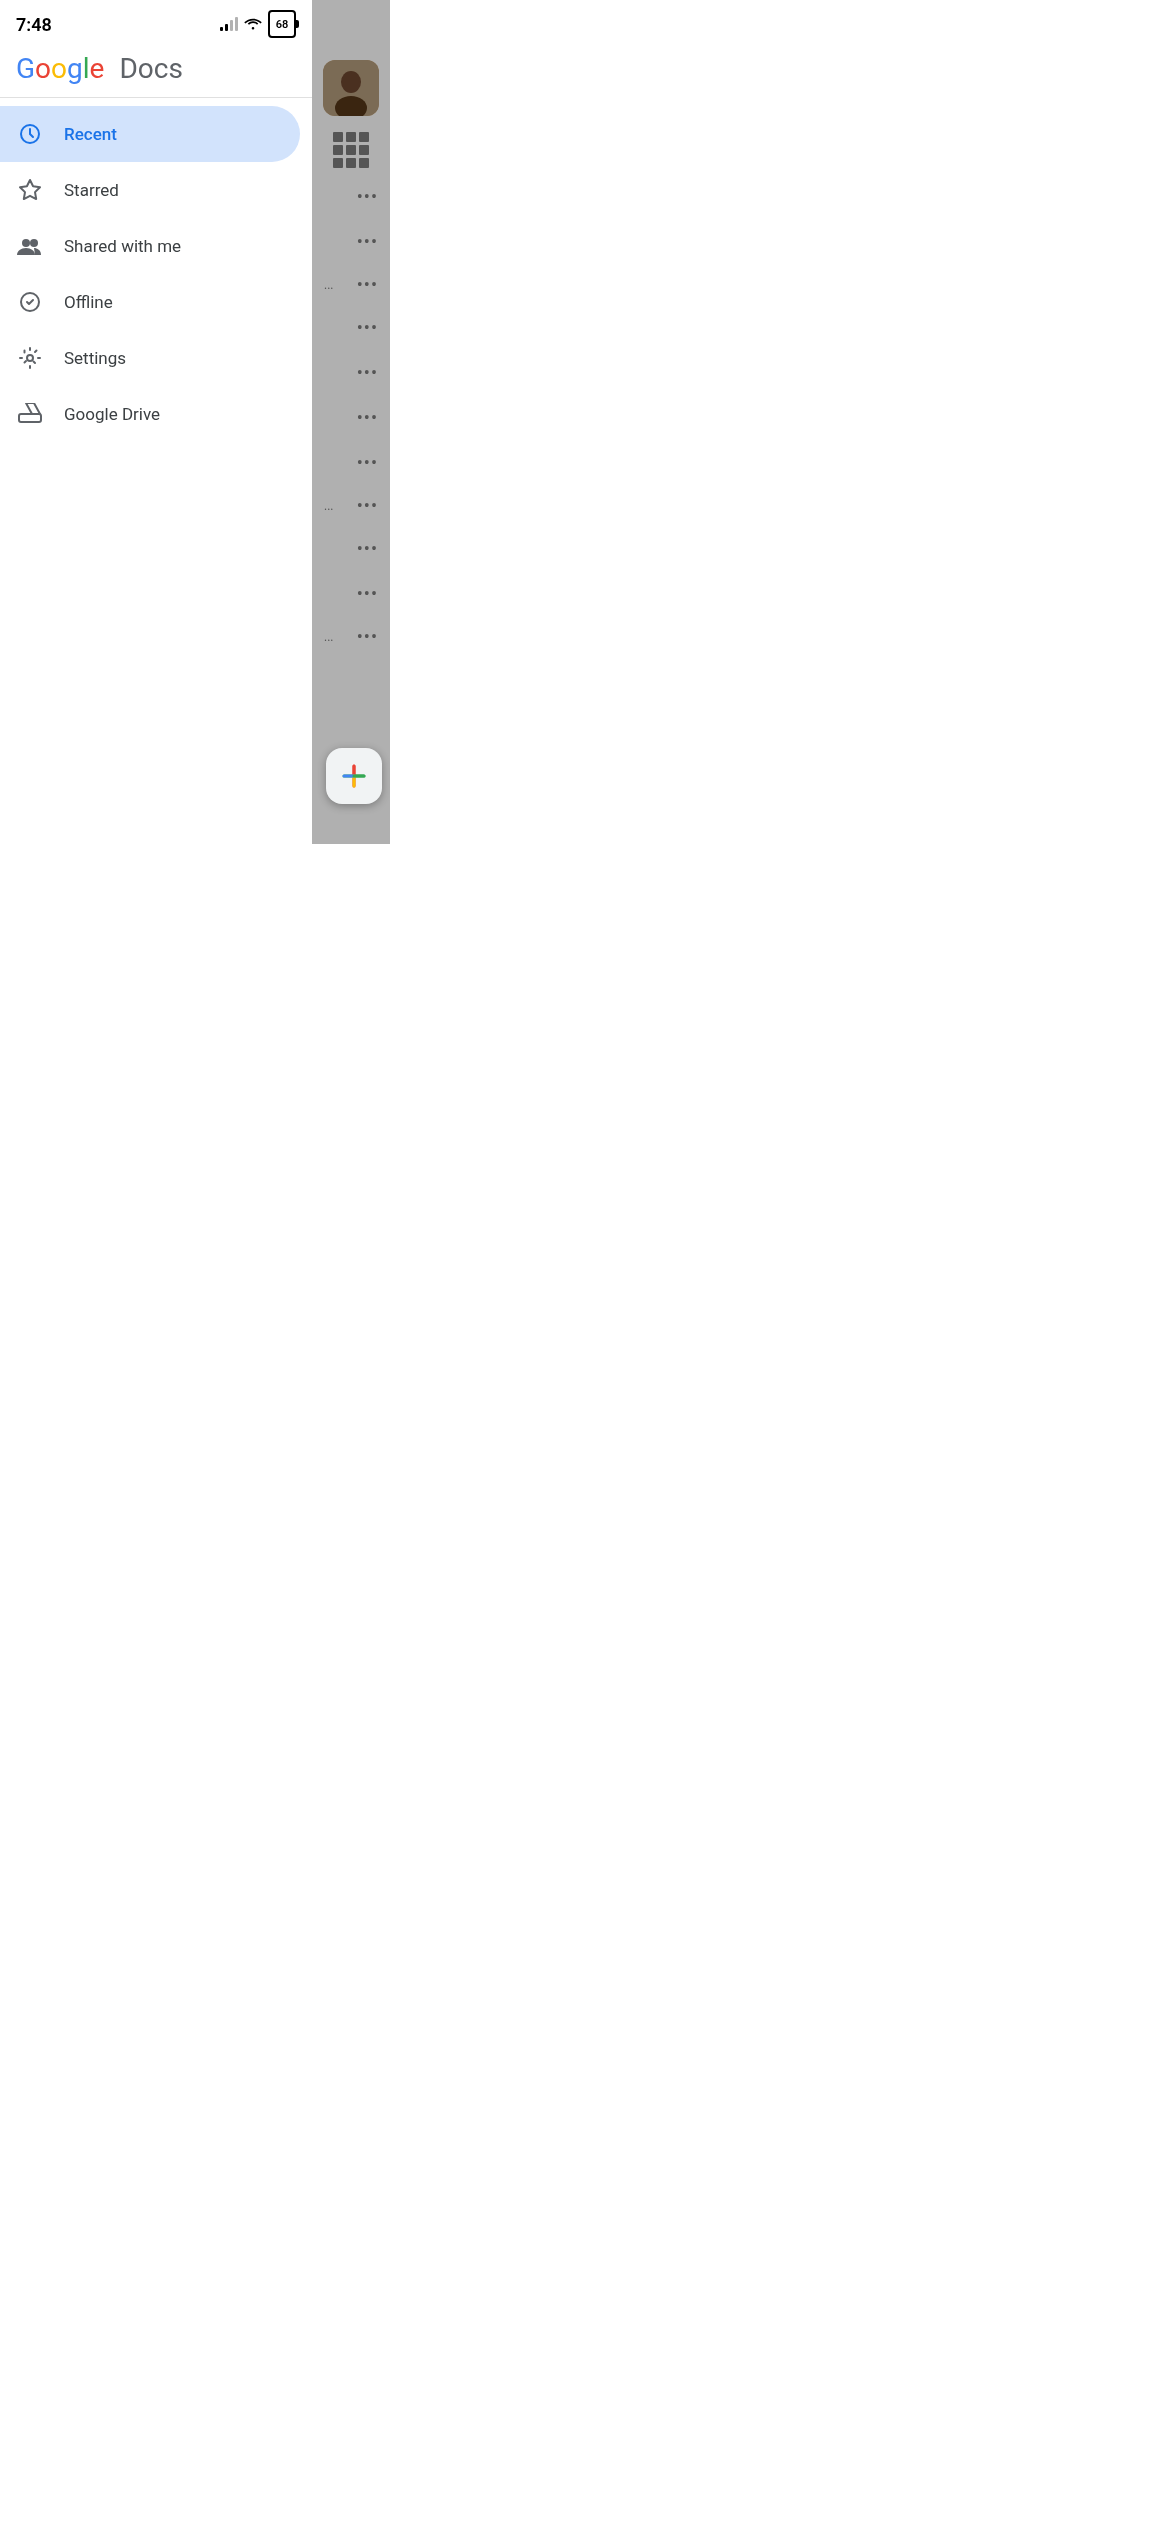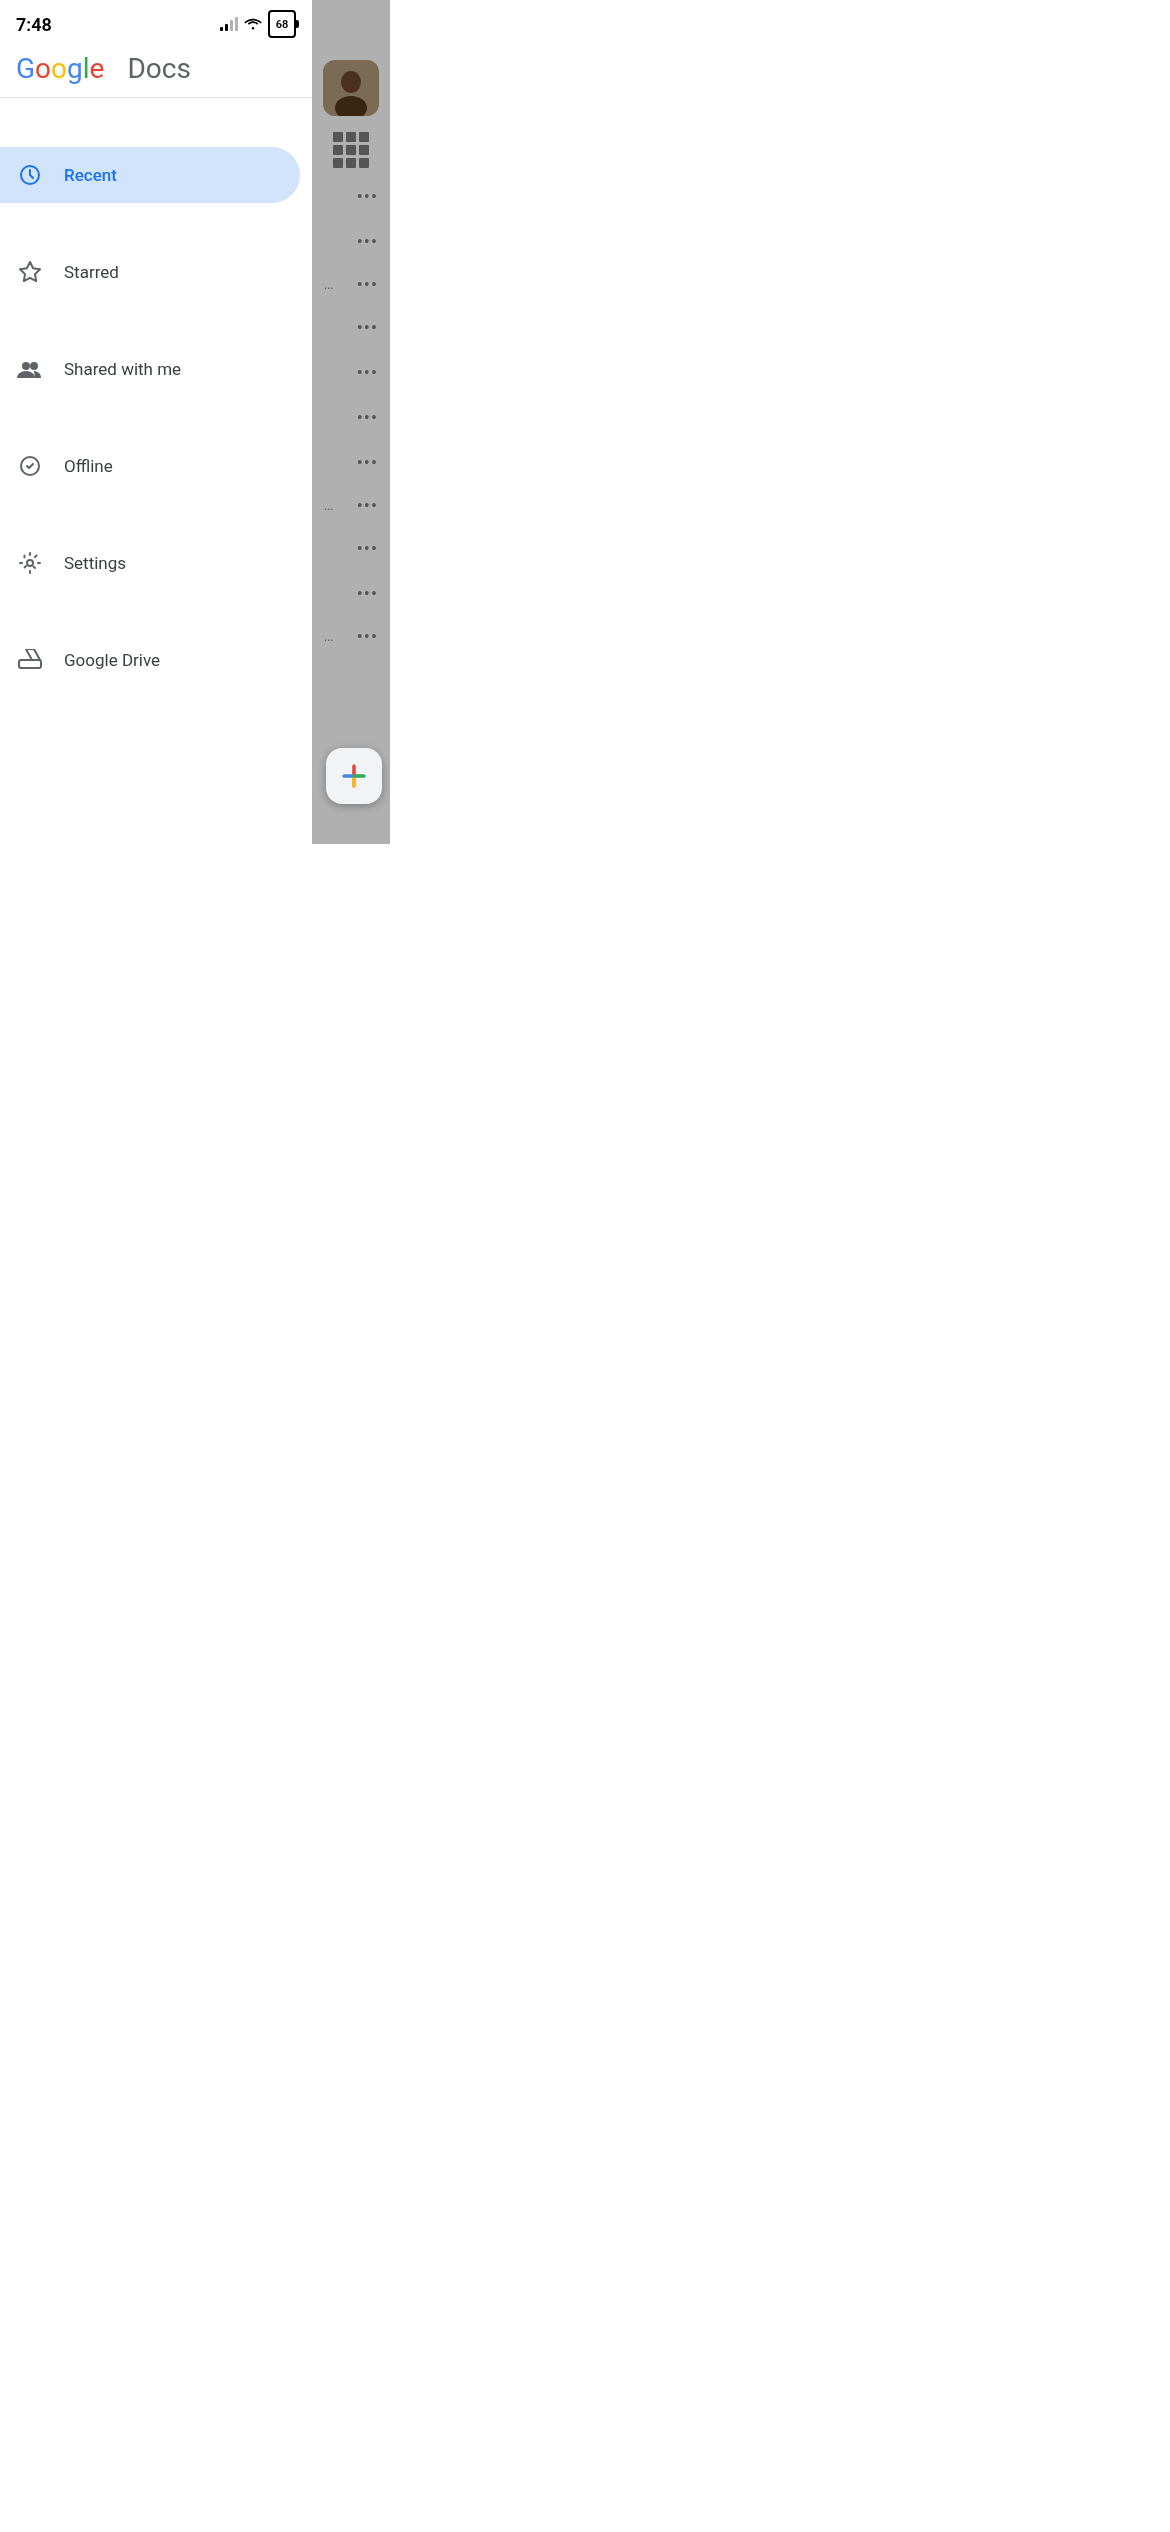--- a/index.html
+++ b/index.html
@@ -107,21 +107,21 @@
     .header {
       display: flex;
       align-items: center;
       padding: 8px 16px 12px 16px;
       border-bottom: 1px solid #e0e0e0;
     }
 
     .google-logo {
       font-size: 28px;
       font-weight: 400;
-      margin-right: 12px;
+      margin-right: 4px;
     }
 
     .logo-g { color: #4285F4; }
     .logo-o1 { color: #EA4335; }
     .logo-o2 { color: #FBBC05; }
     .logo-g2 { color: #4285F4; }
     .logo-l { color: #34A853; }
     .logo-e { color: #EA4335; }
 
     .header-docs {
@@ -140,21 +140,20 @@
 
     .nav-item {
       display: flex;
       align-items: center;
       padding: 0 16px;
       height: 56px;
       cursor: pointer;
       border-radius: 0 28px 28px 0;
       margin-right: 12px;
       gap: 20px;
-      margin-top: 41px;
     }
 
     .nav-item.active {
       background: #d2e3fc;
     }
 
     .nav-icon {
       width: 28px;
       height: 28px;
       display: flex;

